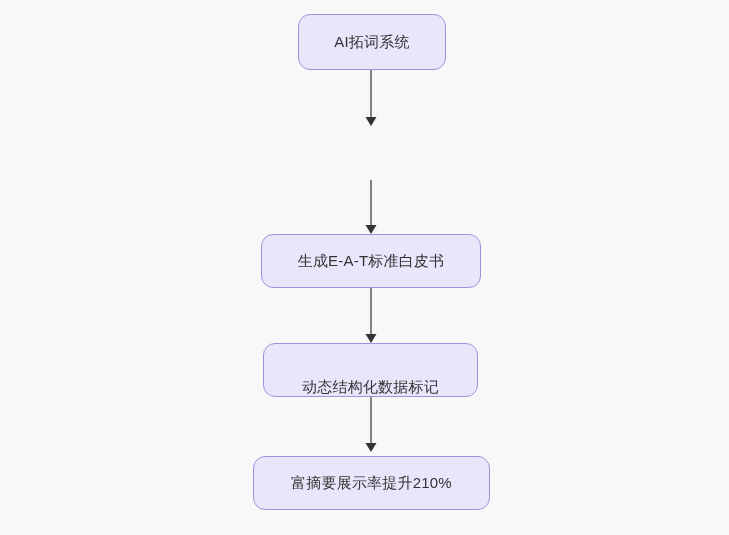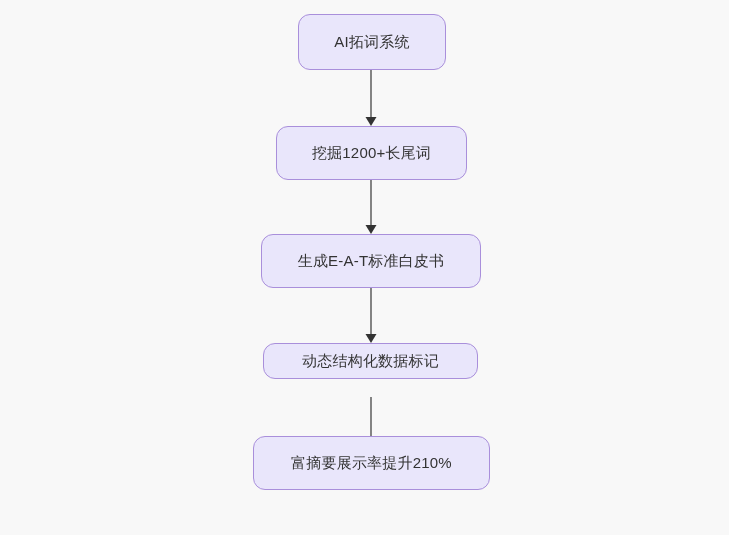--- a/index.html
+++ b/index.html
@@ -69,25 +69,22 @@
       <line class="edge-line" x1="8" y1="0" x2="8" y2="47"></line>
       <polygon class="edge-head" points="2.5,46 13.5,46 8,55"></polygon>
     </svg>
     <svg class="edge" width="16" height="55" style="left: 363px; top: 397px;">
       <line class="edge-line" x1="8" y1="0" x2="8" y2="47"></line>
       <polygon class="edge-head" points="2.5,46 13.5,46 8,55"></polygon>
     </svg>
     <div class="node" style="left: 298px; top: 14px; width: 148px; height: 56px;">
       <span class="node-label">AI拓词系统</span>
     </div>
-    <div class="node" style="left: 276px; top: 126px; width: 191px; height: 54px;">
-      <span class="node-label">挖掘1200+长尾词</span>
-    </div>
     <div class="node" style="left: 261px; top: 234px; width: 220px; height: 54px;">
       <span class="node-label">生成E-A-T标准白皮书</span>
     </div>
-    <div class="node" style="left: 263px; top: 343px; width: 215px; height: 36px;">
+    <div class="node" style="left: 263px; top: 343px; width: 215px; height: 54px; align-items: flex-end;">
       <span class="node-label">动态结构化数据标记</span>
     </div>
-    <div class="node" style="left: 253px; top: 436px; width: 237px; height: 54px;">
+    <div class="node" style="left: 253px; top: 456px; width: 237px; height: 54px;">
       <span class="node-label">富摘要展示率提升210%</span>
     </div>
   </div>
 
 </body></html>

